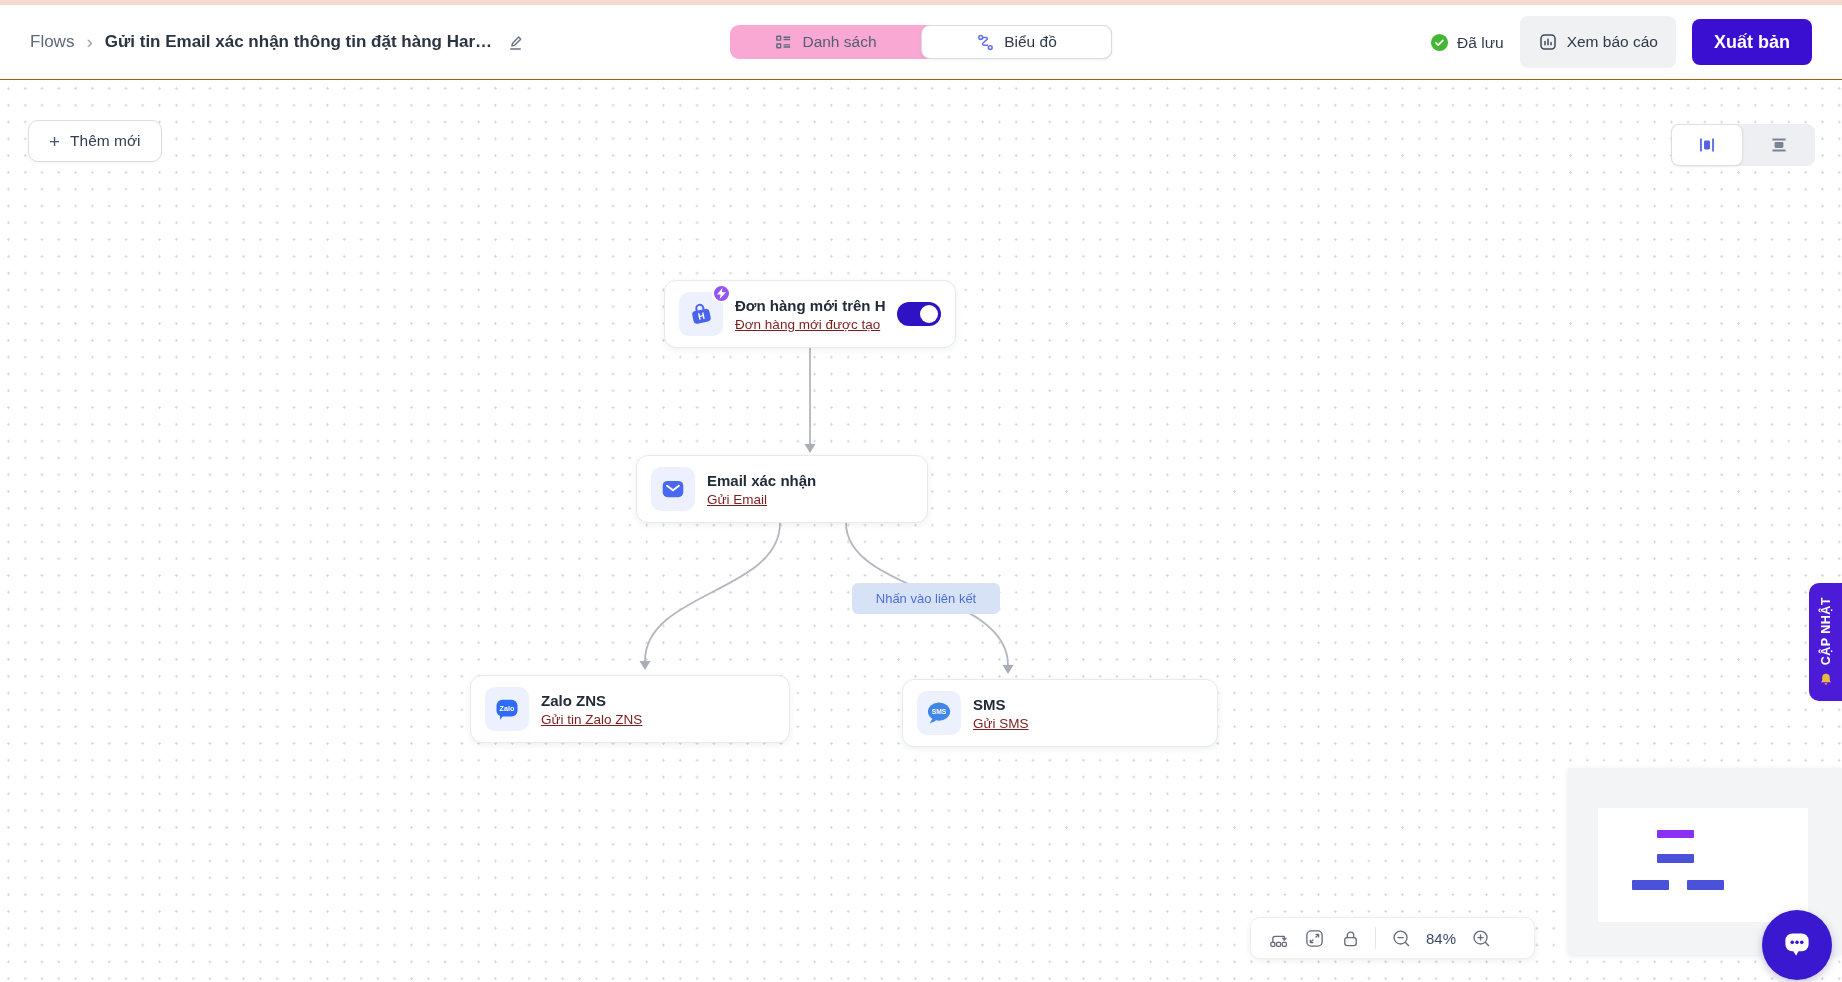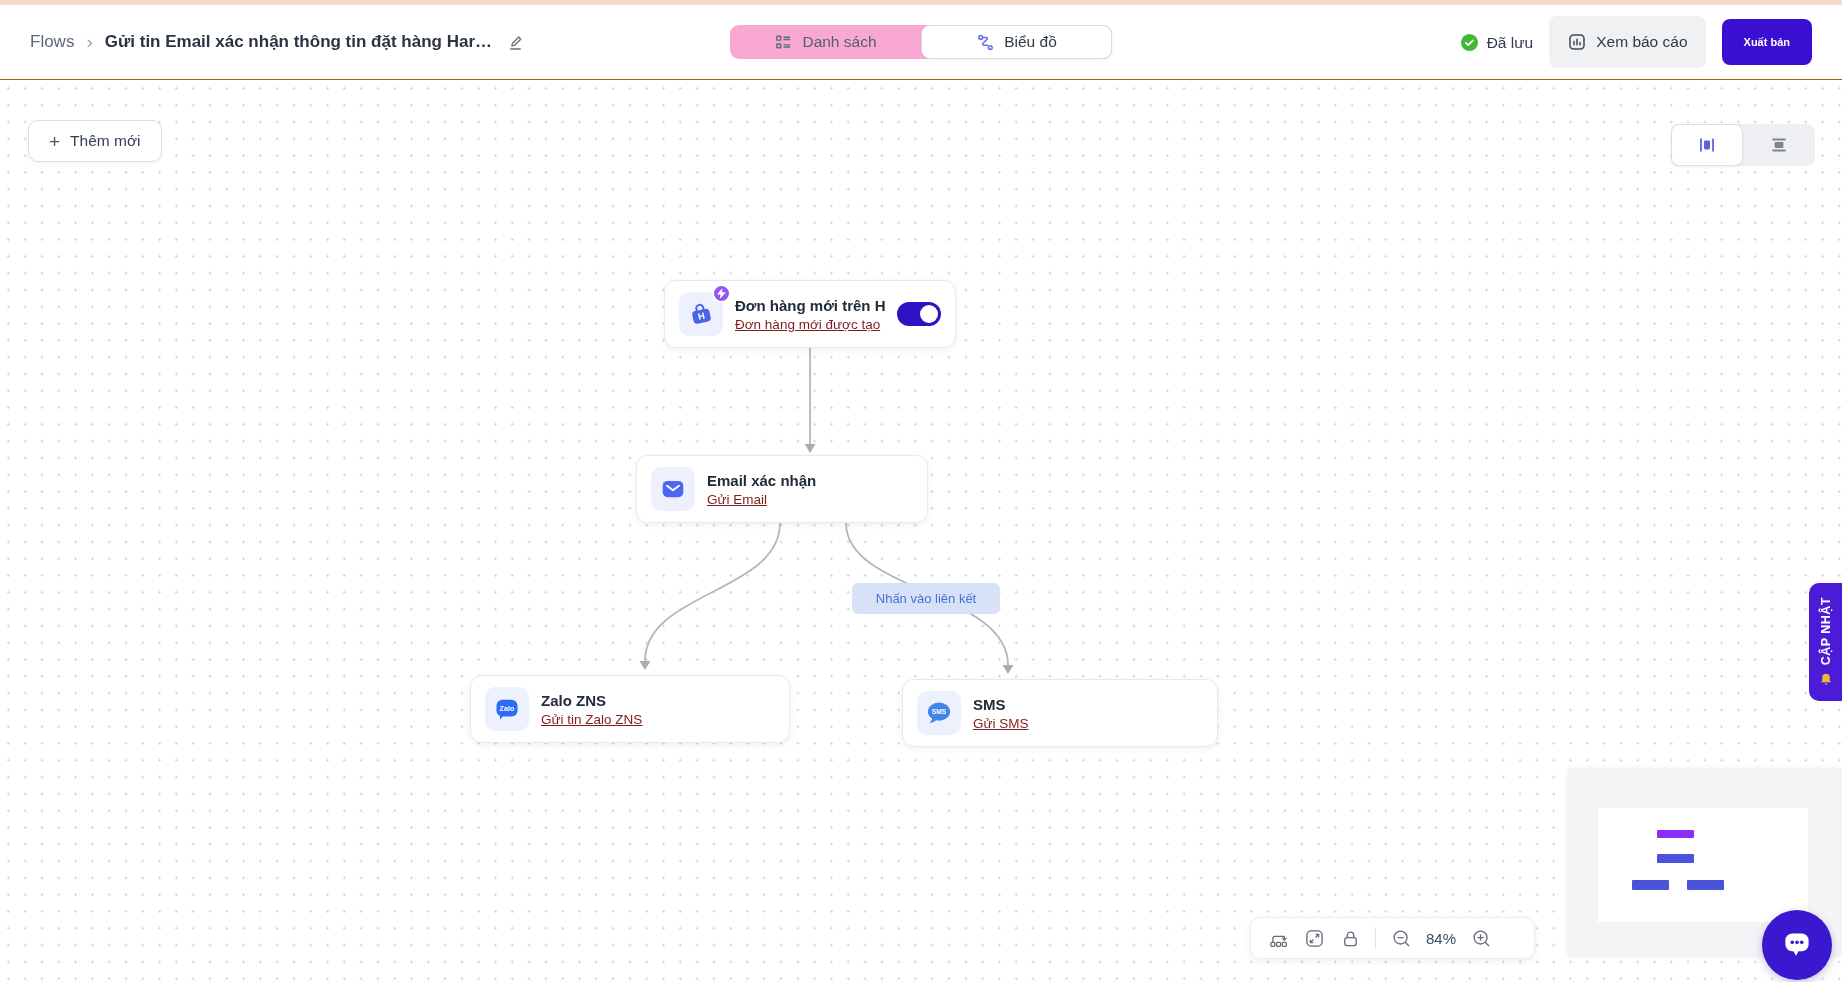--- a/index.html
+++ b/index.html
@@ -22,21 +22,21 @@
     width:191px; border-radius:9px; font-size:15.5px; color:#525f70; cursor:pointer; }
   .seg.active { background:#fff; border:1px solid #d9dde3; color:#2e3947;
     box-shadow:0 1px 3px rgba(30,40,60,.08); }
 
   .header-right { margin-left:auto; display:flex; align-items:center; gap:16px; }
   .saved { display:flex; align-items:flex-end; gap:8px; font-size:15.5px; color:#323c4d; }
   .btn-report { display:flex; align-items:center; gap:9px; height:52px; padding:0 18px;
     background:#f0f1f3; border:none; border-radius:8px; font-size:15.5px; color:#2f3948;
     cursor:pointer; font-family:inherit; }
   .btn-publish { height:46px; padding:0 22px; background:#3b0fd1; color:#fff; border:none;
-    border-radius:8px; font-size:11px; font-weight:600; cursor:pointer; font-family:inherit; }
+    border-radius:8px; font-size:18px; font-weight:600; cursor:pointer; font-family:inherit; }
 
   
   .canvas { position:relative; width:1842px; height:902px; background:#fff;
     background-image:radial-gradient(circle,#d4d7db 1.1px,transparent 1.35px);
     background-size:16.8px 16.8px; }
 
   .btn-add { position:absolute; left:28px; top:40px; height:42px; padding:0 20px;
     background:#fff; border:1px solid #dadde2; border-radius:10px; display:flex;
     align-items:center; gap:10px; font-size:15.5px; color:#333e52; cursor:pointer;
     box-shadow:0 1px 3px rgba(30,40,60,.05); font-family:inherit; }

